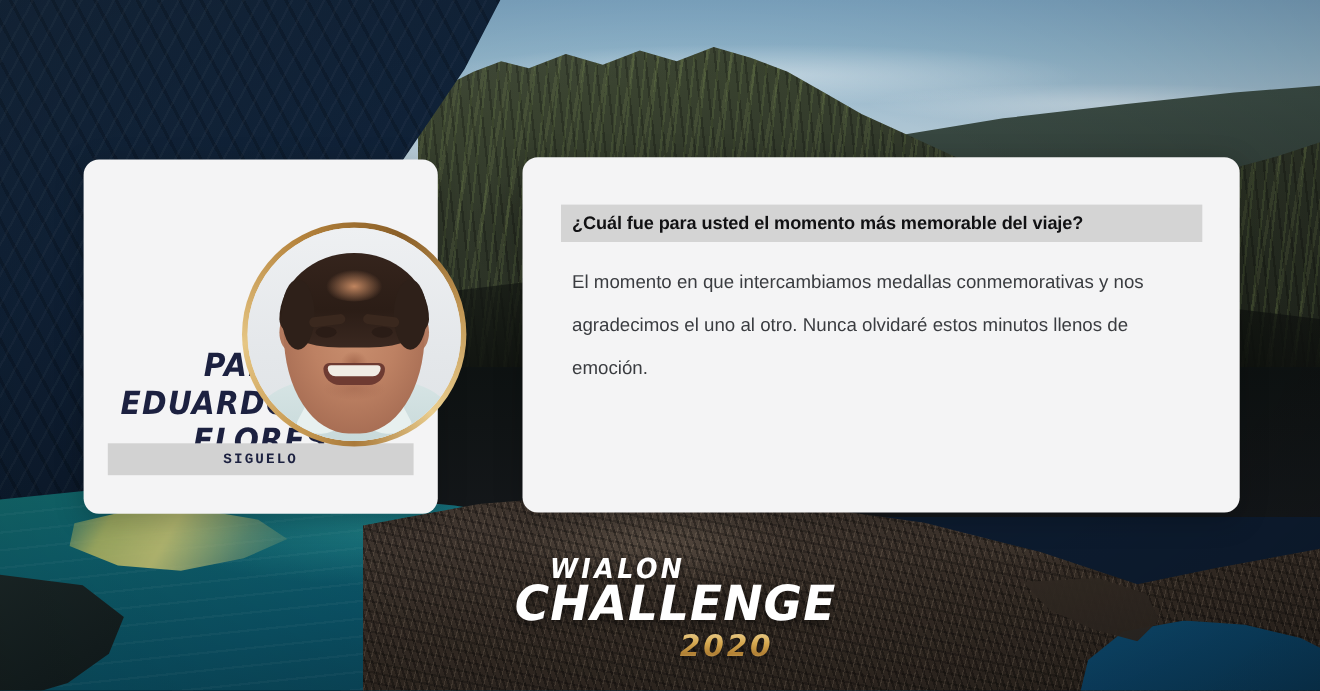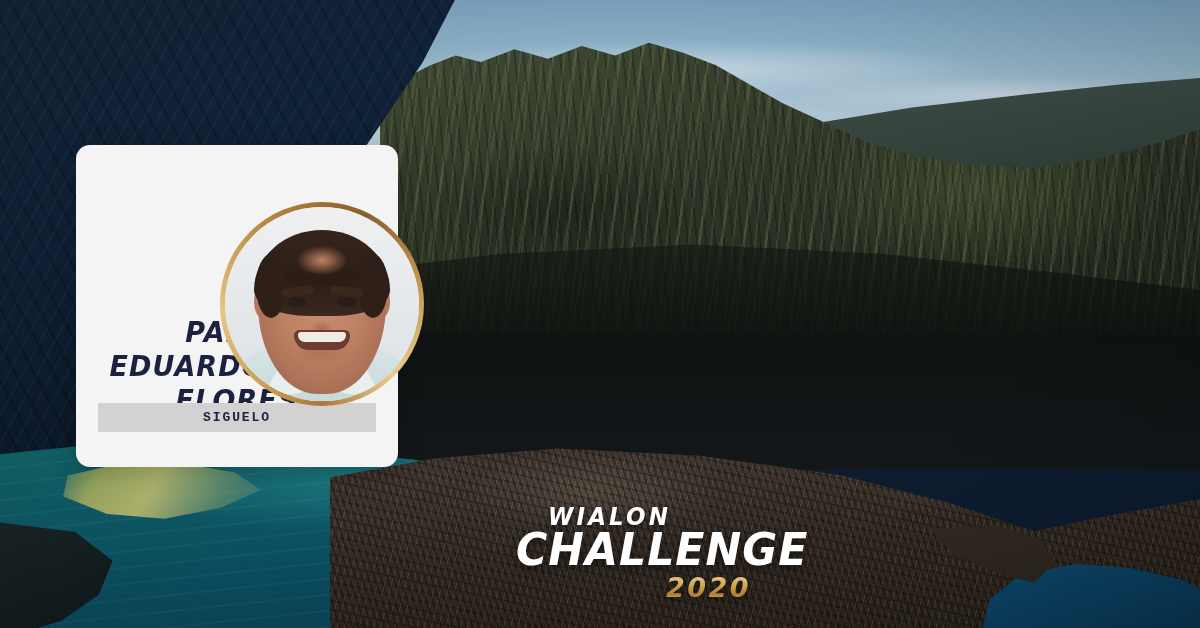--- a/index.html
+++ b/index.html
@@ -433,21 +433,20 @@
   }
 
   
   .logo {
     position: absolute;
     left: 466px;
     top: 500px;
     width: 300px;
     height: 92px;
     user-select: none;
-    margin-left: 48px;
   }
   .logo-wialon {
     position: absolute;
     left: 34px;
     top: 2px;
     color: #ffffff;
     font-family: "DejaVu Sans", sans-serif;
     font-weight: 700;
     font-style: italic;
     font-size: 25px;
@@ -540,20 +539,26 @@
       </div>
     </div>
 
     <div class="profile-name" style="white-space: pre-line;">PABLO
 EDUARDO SOTO
 FLORES</div>
 
     <div class="follow-button">SIGUELO</div>
   </div>
 
+  <div class="answer-card">
+    <div class="question-bar">
+      <span class="question-text">¿Cuál fue para usted el momento más memorable del viaje?</span>
+    </div>
+    <div class="answer-text">El momento en que intercambiamos medallas conmemorativas y nos agradecimos el uno al otro. Nunca olvidaré estos minutos llenos de emoción.</div>
+  </div>
 
   <div class="logo">
     <div class="logo-wialon">WIALON</div>
     <div class="logo-challenge">CHALLENGE</div>
     <div class="logo-year">2020</div>
   </div>
 
 </div>
 
 </body></html>

